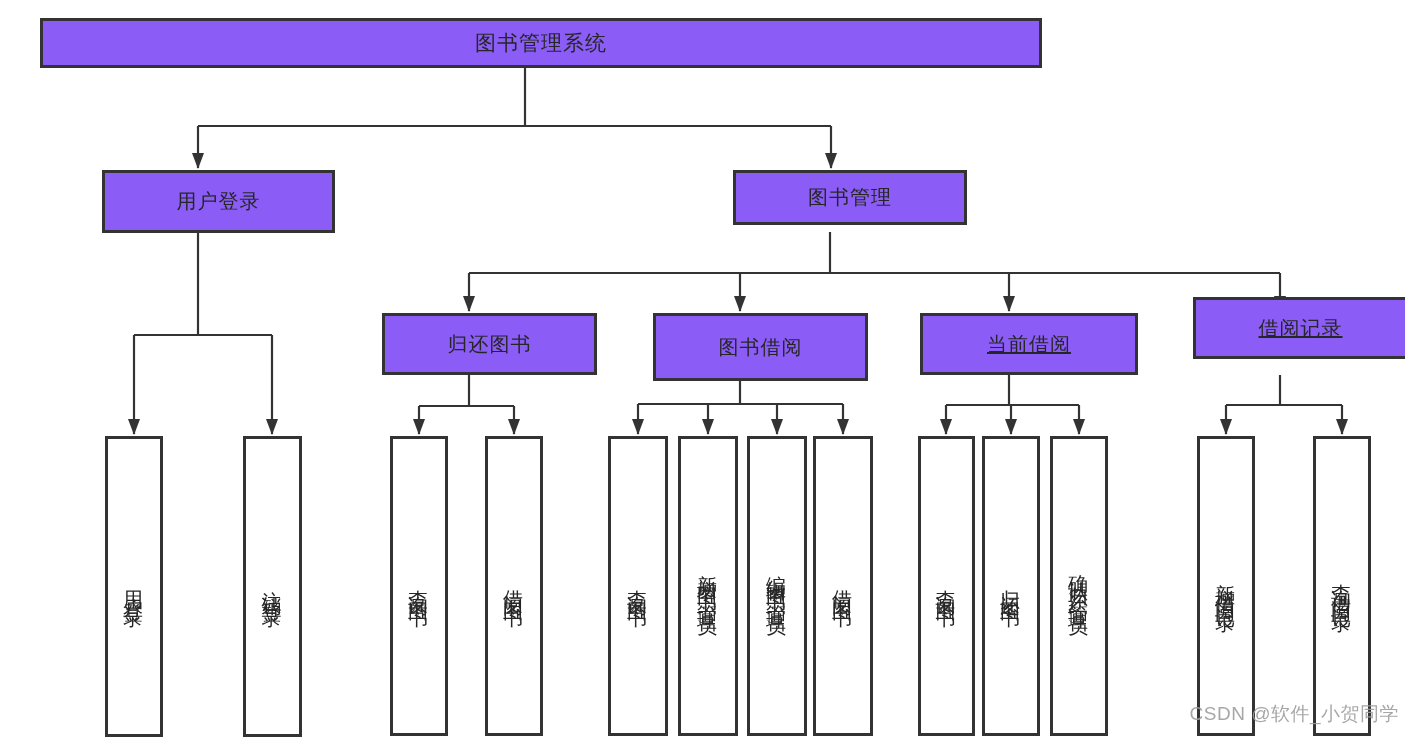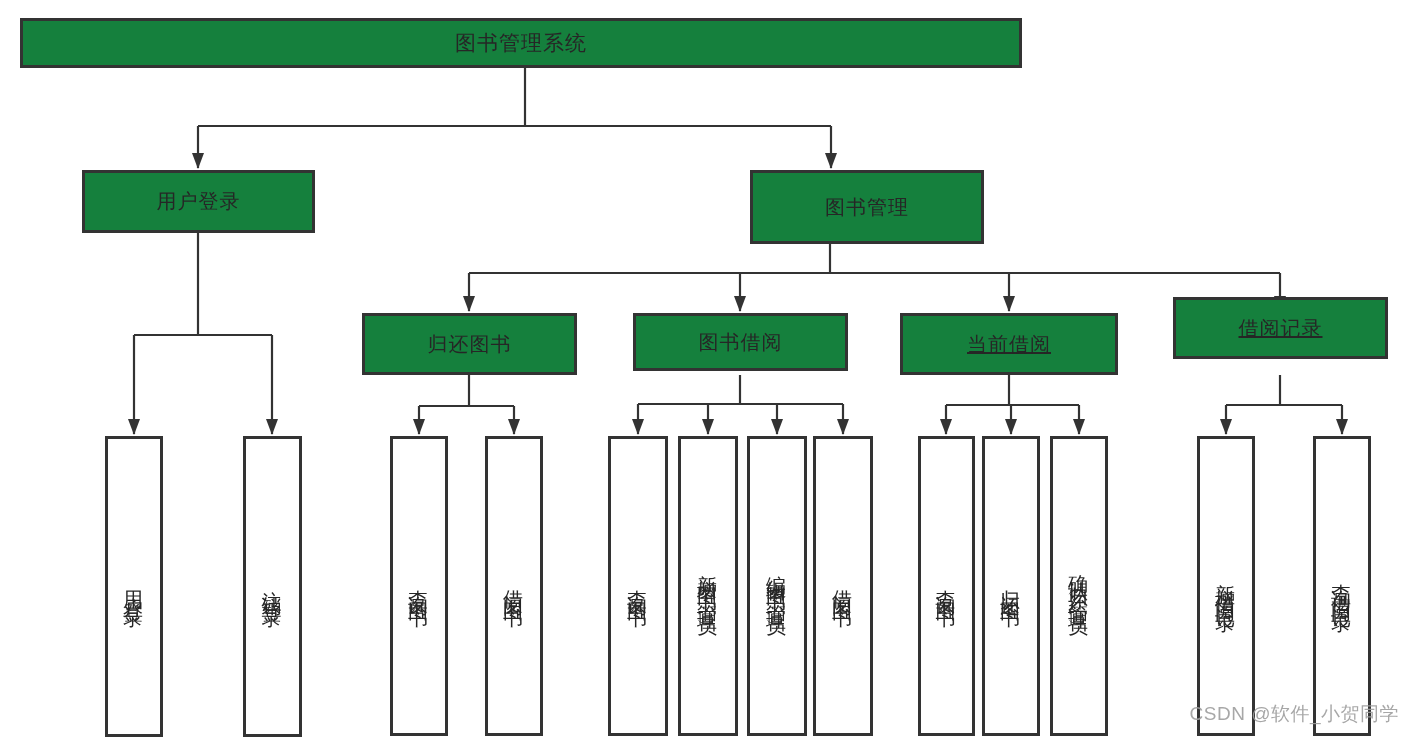--- a/index.html
+++ b/index.html
@@ -8,30 +8,31 @@
     width: 1405px;
     height: 747px;
     background: #ffffff;
     font-family: "Liberation Sans", "DejaVu Sans", sans-serif;
     overflow: hidden;
   }
   .wires { position: absolute; left: 0; top: 0; }
   .wire { stroke: #333333; stroke-width: 2.2; fill: none; }
   .box {
     position: absolute;
-    background: #15803d;
+    background: #8b5cf6;
     border: 3px solid #333333;
     box-sizing: border-box;
     display: flex;
     align-items: center;
     justify-content: center;
     color: #262626;
     font-size: 20px;
     letter-spacing: 1px;
     z-index: 2;
+    margin-left: 20px;
   }
   .box.root { font-size: 21px; }
   .vbox {
     position: absolute;
     background: #ffffff;
     border: 3px solid #333333;
     box-sizing: border-box;
     display: flex;
     align-items: center;
     justify-content: center;
@@ -106,24 +107,24 @@
 
     <path class="wire" d="M1280,375 V405"></path>
     <path class="wire" d="M1226,405 H1342"></path>
     <path class="wire" d="M1226,405 V434" marker-end="url(#arr)"></path>
     <path class="wire" d="M1342,405 V434" marker-end="url(#arr)"></path>
   </svg>
 
   <div class="box root" style="left:20px; top:18px; width:1002px; height:50px;">图书管理系统</div>
 
   <div class="box" style="left:82px; top:170px; width:233px; height:63px;">用户登录</div>
-  <div class="box" style="left:750px; top:170px; width:234px; height:74px;">图书管理</div>
+  <div class="box" style="left:713px; top:170px; width:234px; height:55px;">图书管理</div>
 
   <div class="box" style="left:362px; top:313px; width:215px; height:62px;">归还图书</div>
-  <div class="box" style="left:633px; top:313px; width:215px; height:58px;">图书借阅</div>
+  <div class="box" style="left:633px; top:313px; width:215px; height:68px;">图书借阅</div>
   <div class="box" style="left:900px; top:313px; width:218px; height:62px;text-decoration:underline;">当前借阅</div>
   <div class="box" style="left:1173px; top:297px; width:215px; height:62px;text-decoration:underline;">借阅记录</div>
 
   <div class="vbox" style="left:105px; top:436px; width:58px; height:301px;">
     <span>用户登录</span>
   </div>
   <div class="vbox" style="left:243px; top:436px; width:59px; height:301px;">
     <span>注销登录</span>
   </div>
 

